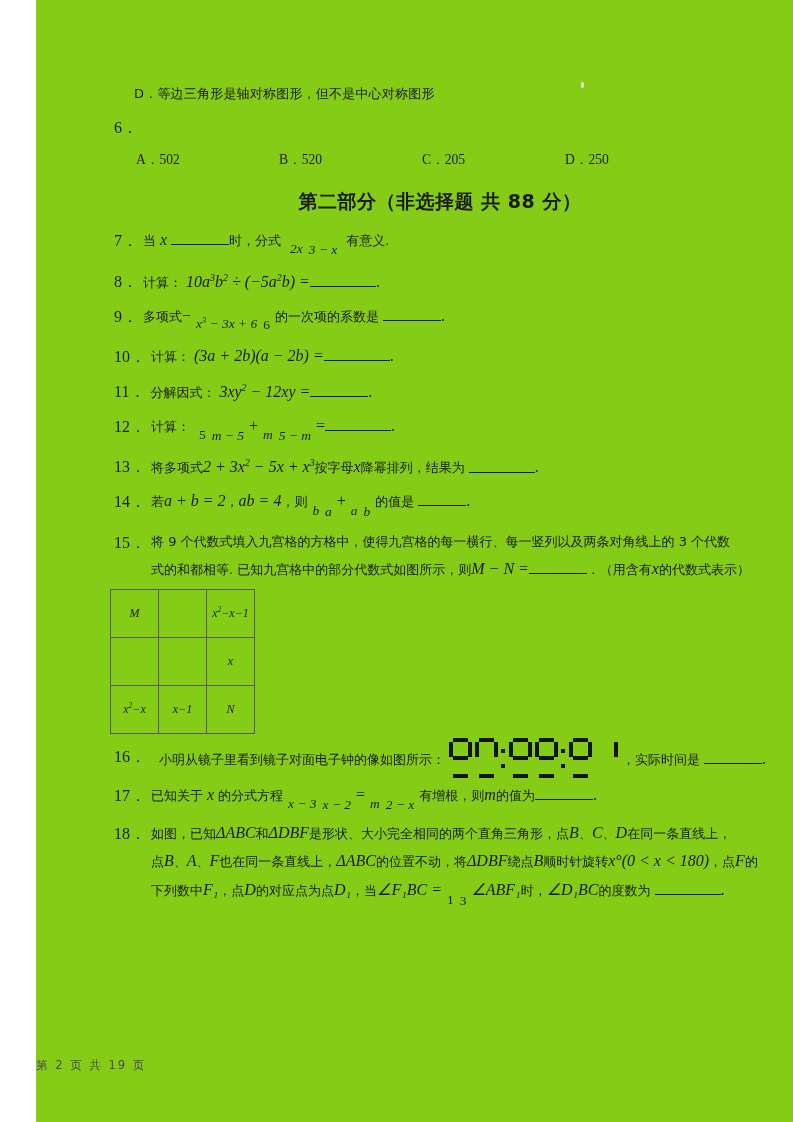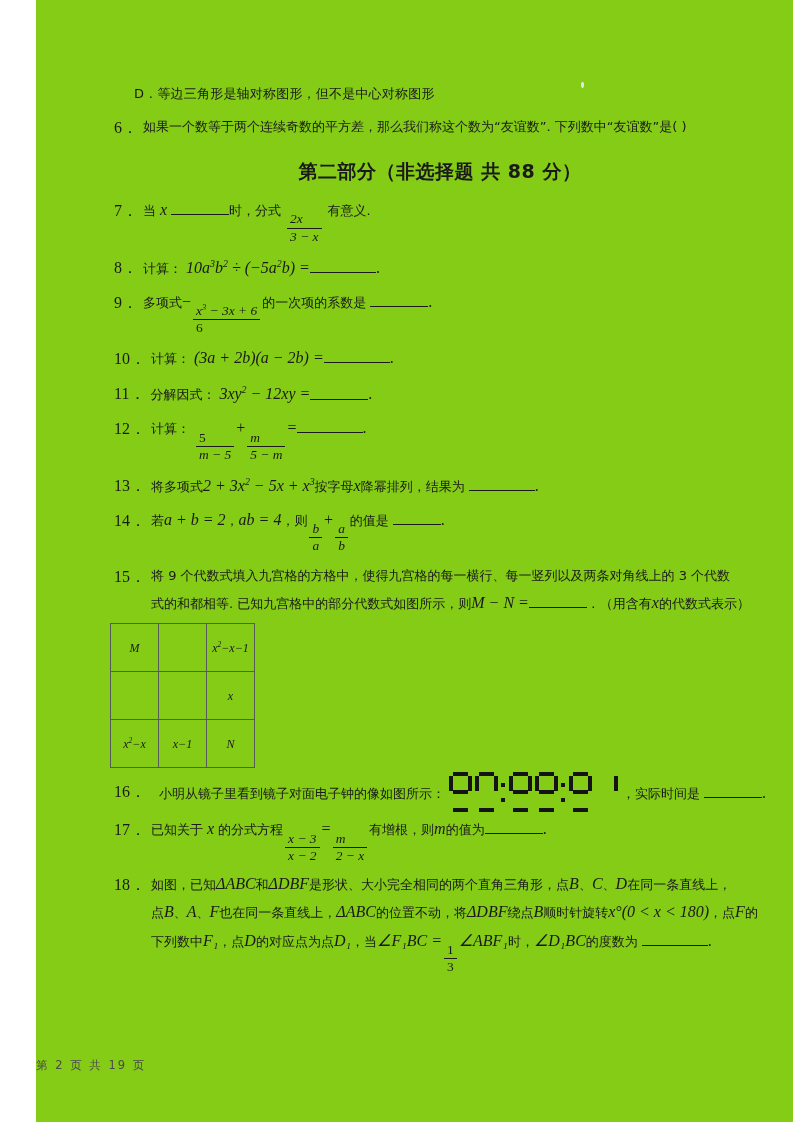--- a/index.html
+++ b/index.html
@@ -91,22 +91,23 @@
     margin-top: 18px;
     font-family: "DejaVu Sans", "Liberation Sans", sans-serif;
     font-weight: bold;
     font-size: 12.6px;
     letter-spacing: 0.1px;
   }
 
   
   .frac {
     display: inline-flex;
-    flex-direction: column;
+    flex-direction: row;
     vertical-align: -0.52em;
+    text-align: center;
     margin: 0 2px;
     line-height: 1.05;
   }
   .frac > .top {
     font-size: 0.84em;
     padding: 0 3px 1px 3px;
   }
   .frac > .bar {
     border-top: 1px solid #1a1a1a;
     height: 0;
@@ -206,23 +207,36 @@
 <div class="page">
 
   <div class="speck"></div>
 
   <div class="body-area">
 
     <div class="line indent-1 cn">D．等边三角形是轴对称图形，但不是中心对称图形</div>
 
     <div class="q-row">
       <span class="q-num">6．</span>
-      <span class="q-body cn">如果一个数等于两个连续奇数的平方差，那么我们称这个数为“友谊数”. 下列数中“友谊数”是(      )</span>
-    </div>
-
+    </div>
+
+    <div class="choices">
+      <div>
+        <span>A．</span><span class="num">502</span>
+      </div>
+      <div>
+        <span>B．</span><span class="num">520</span>
+      </div>
+      <div>
+        <span>C．</span><span class="num">205</span>
+      </div>
+      <div>
+        <span>D．</span><span class="num">250</span>
+      </div>
+    </div>
 
     <div class="part-title">第二部分（非选择题  共 88 分）</div>
 
 
     <div class="q-row" style="margin-top:16px">
       <span class="q-num">7．</span>
       <span class="q-body">
         <span class="cn">当</span>
         <span class="mi">x</span>
         <span class="blank w2"></span><span class="cn">时，分式</span>

